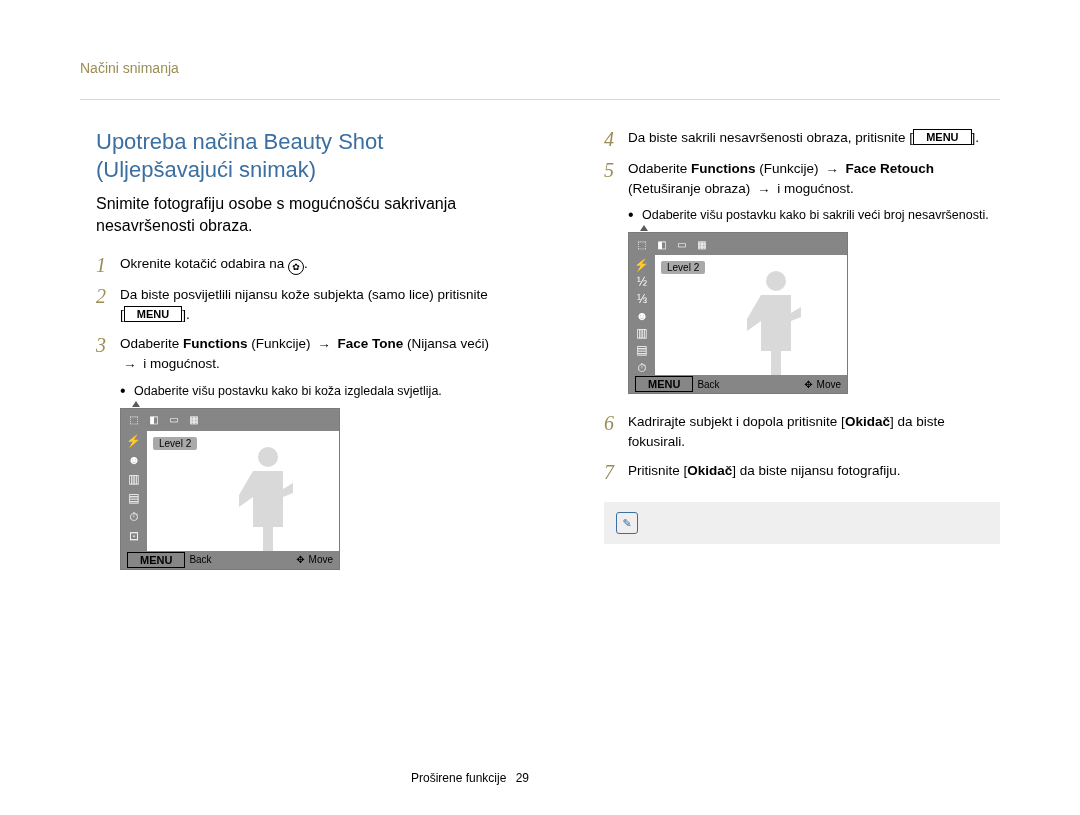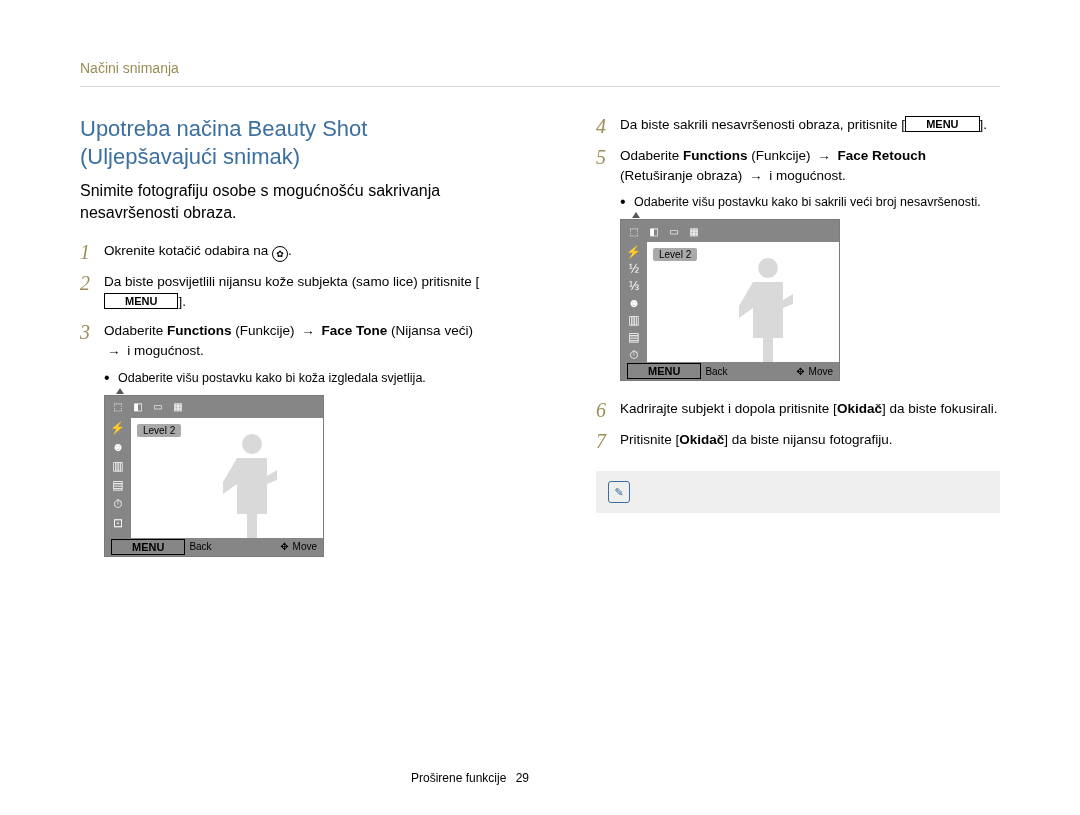--- a/index.html
+++ b/index.html
@@ -12,27 +12,28 @@
     color: #000;
     font-size: 14px;
   }
   .page {
     padding: 60px 80px 0 80px;
     box-sizing: border-box;
   }
   .breadcrumb {
     color: #9a8d55;
     font-size: 14px;
-    padding-bottom: 10px;
+    padding-bottom: 23px;
     border-bottom: 1px solid #d8d8d8;
     margin-bottom: 28px;
   }
   .cols {
     display: flex;
     gap: 112px;
+    margin-left: 16px;
   }
   .col {
     flex: 1;
     min-width: 0;
   }
   h1.title {
     color: #3b6fa0;
     font-weight: normal;
     font-size: 22px;
     margin: 0 0 10px 0;
@@ -59,21 +60,21 @@
     padding-top: 1px;
   }
   .step-body {
     flex: 1;
     font-size: 13.5px;
     line-height: 1.45;
   }
   .btn-label {
     display: inline-block;
     border: 1px solid #000;
-    padding: 0 20px;
+    padding: 0 12px;
     font-weight: bold;
     font-size: 11px;
     line-height: 14px;
     vertical-align: 1px;
   }
   .arrow {
     display:inline-block;
     padding: 0 3px;
   }
   .bullet-row {

